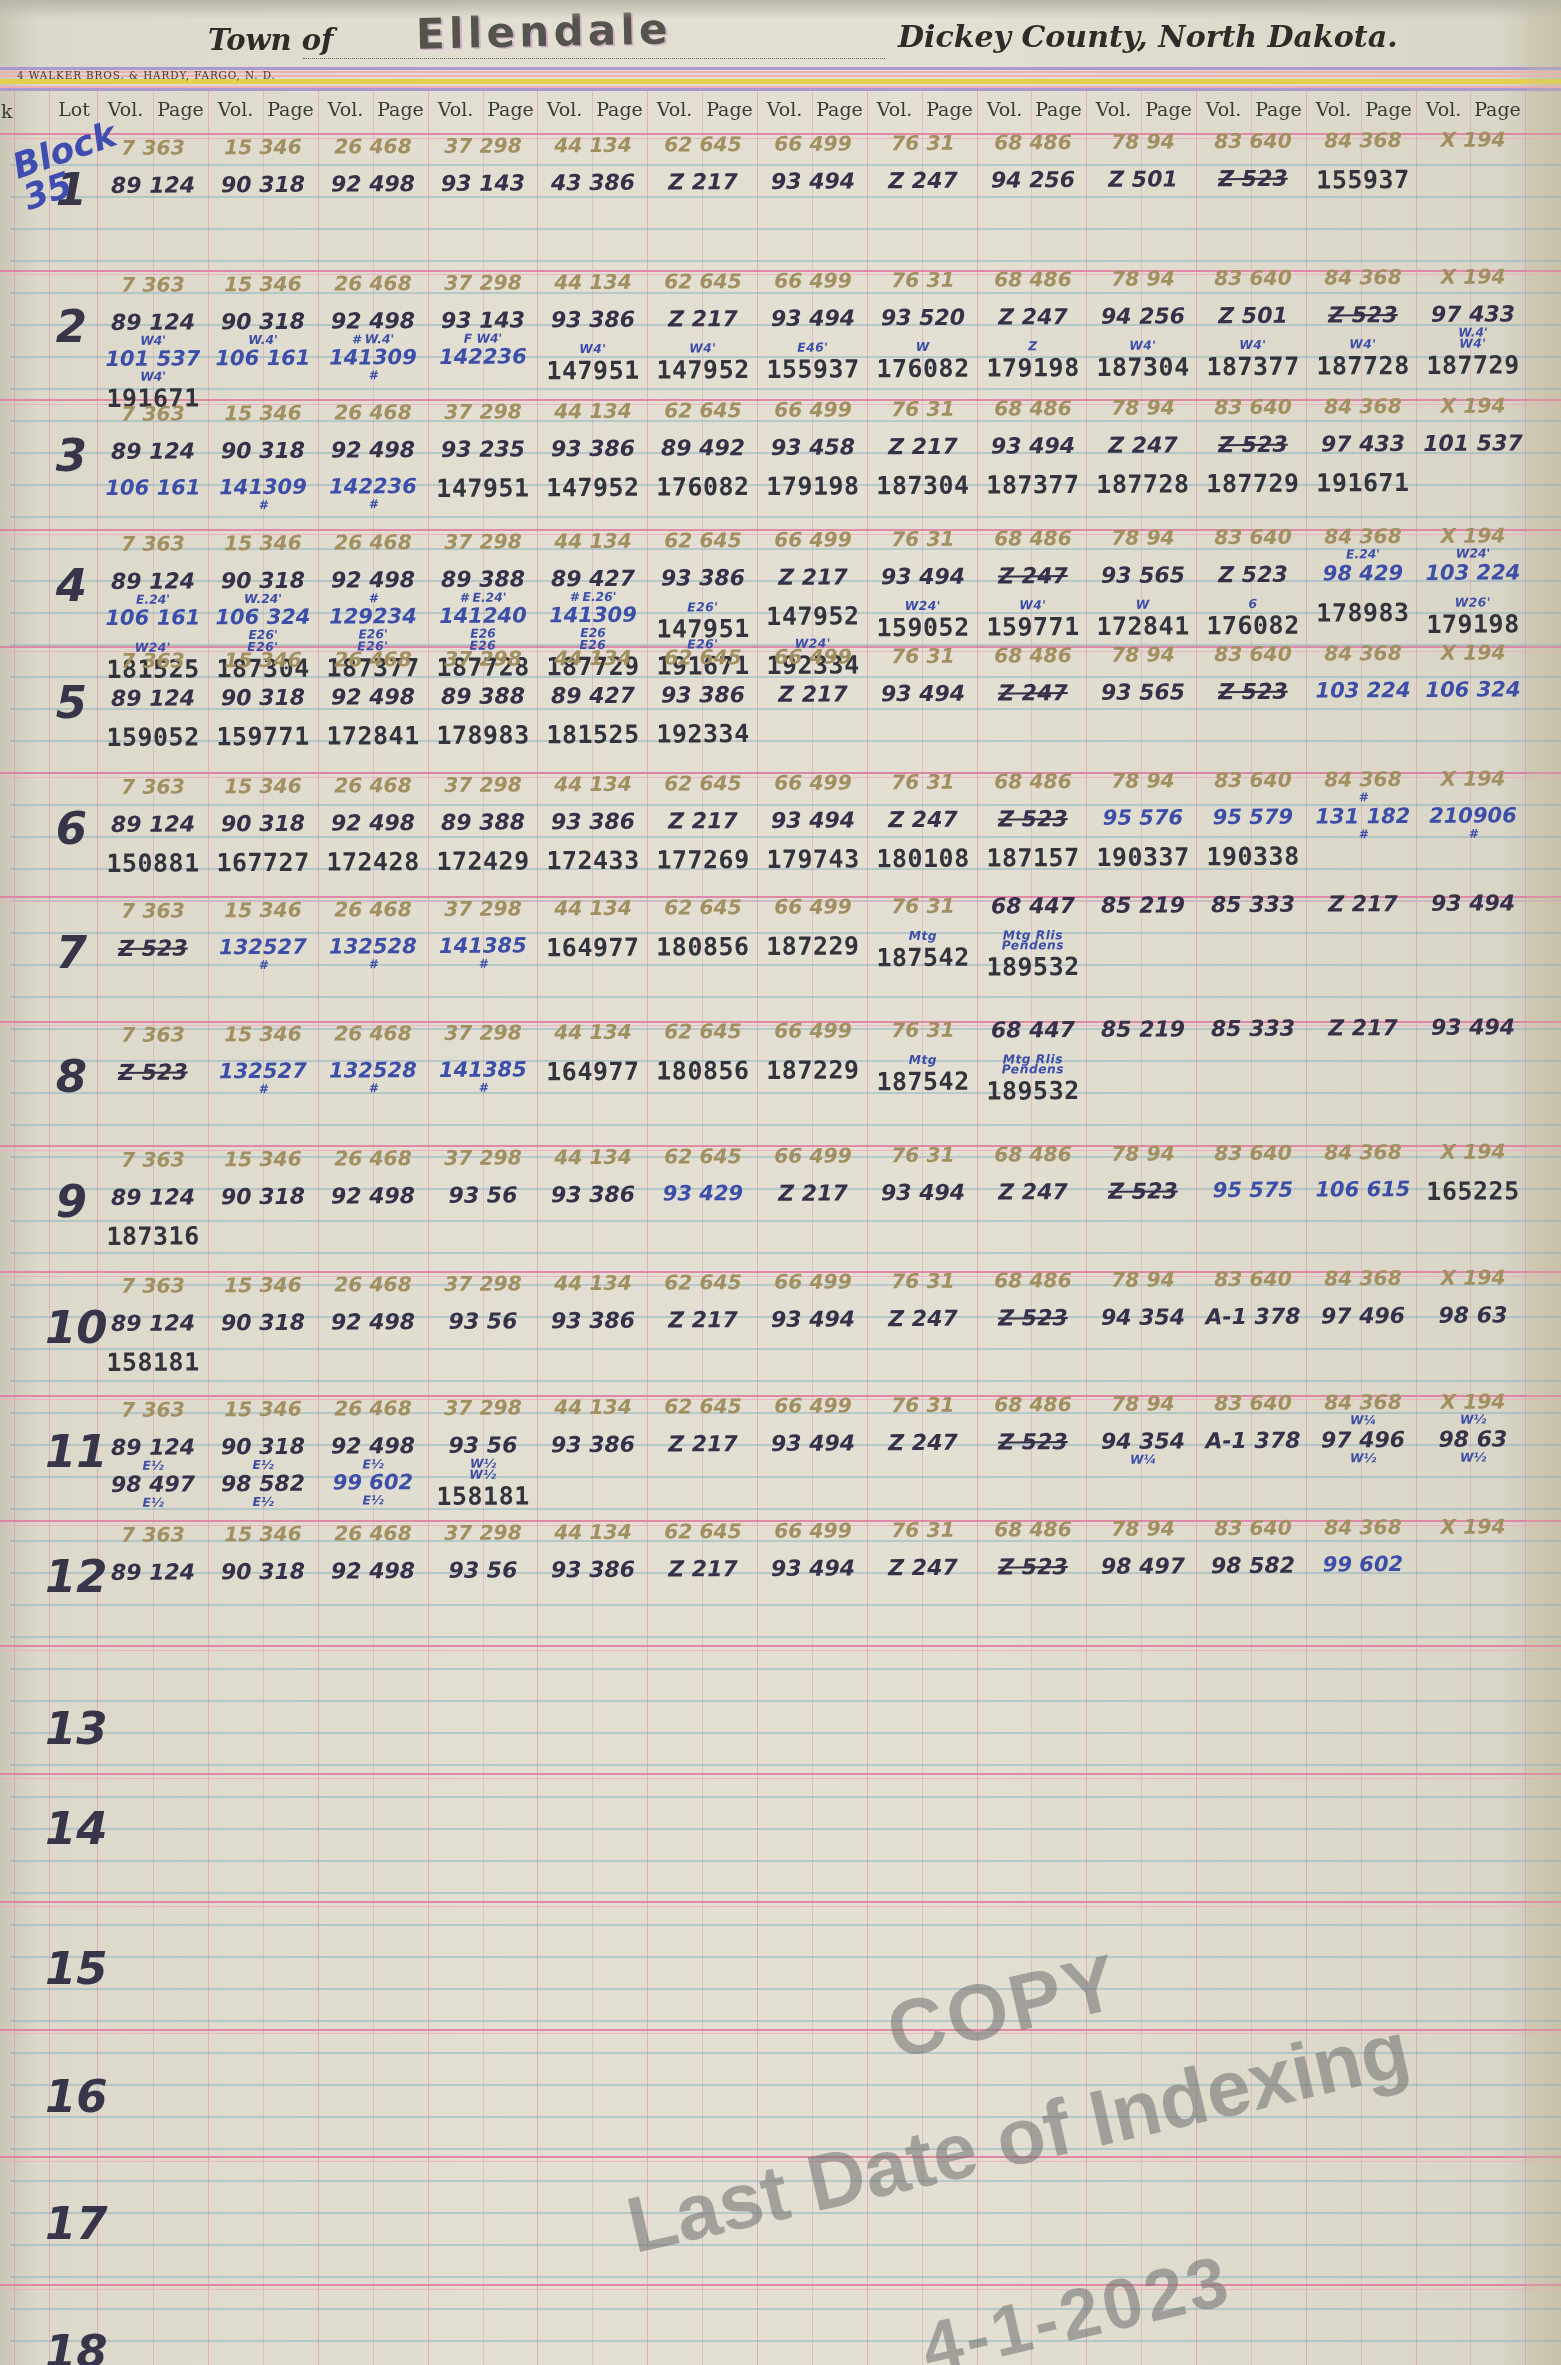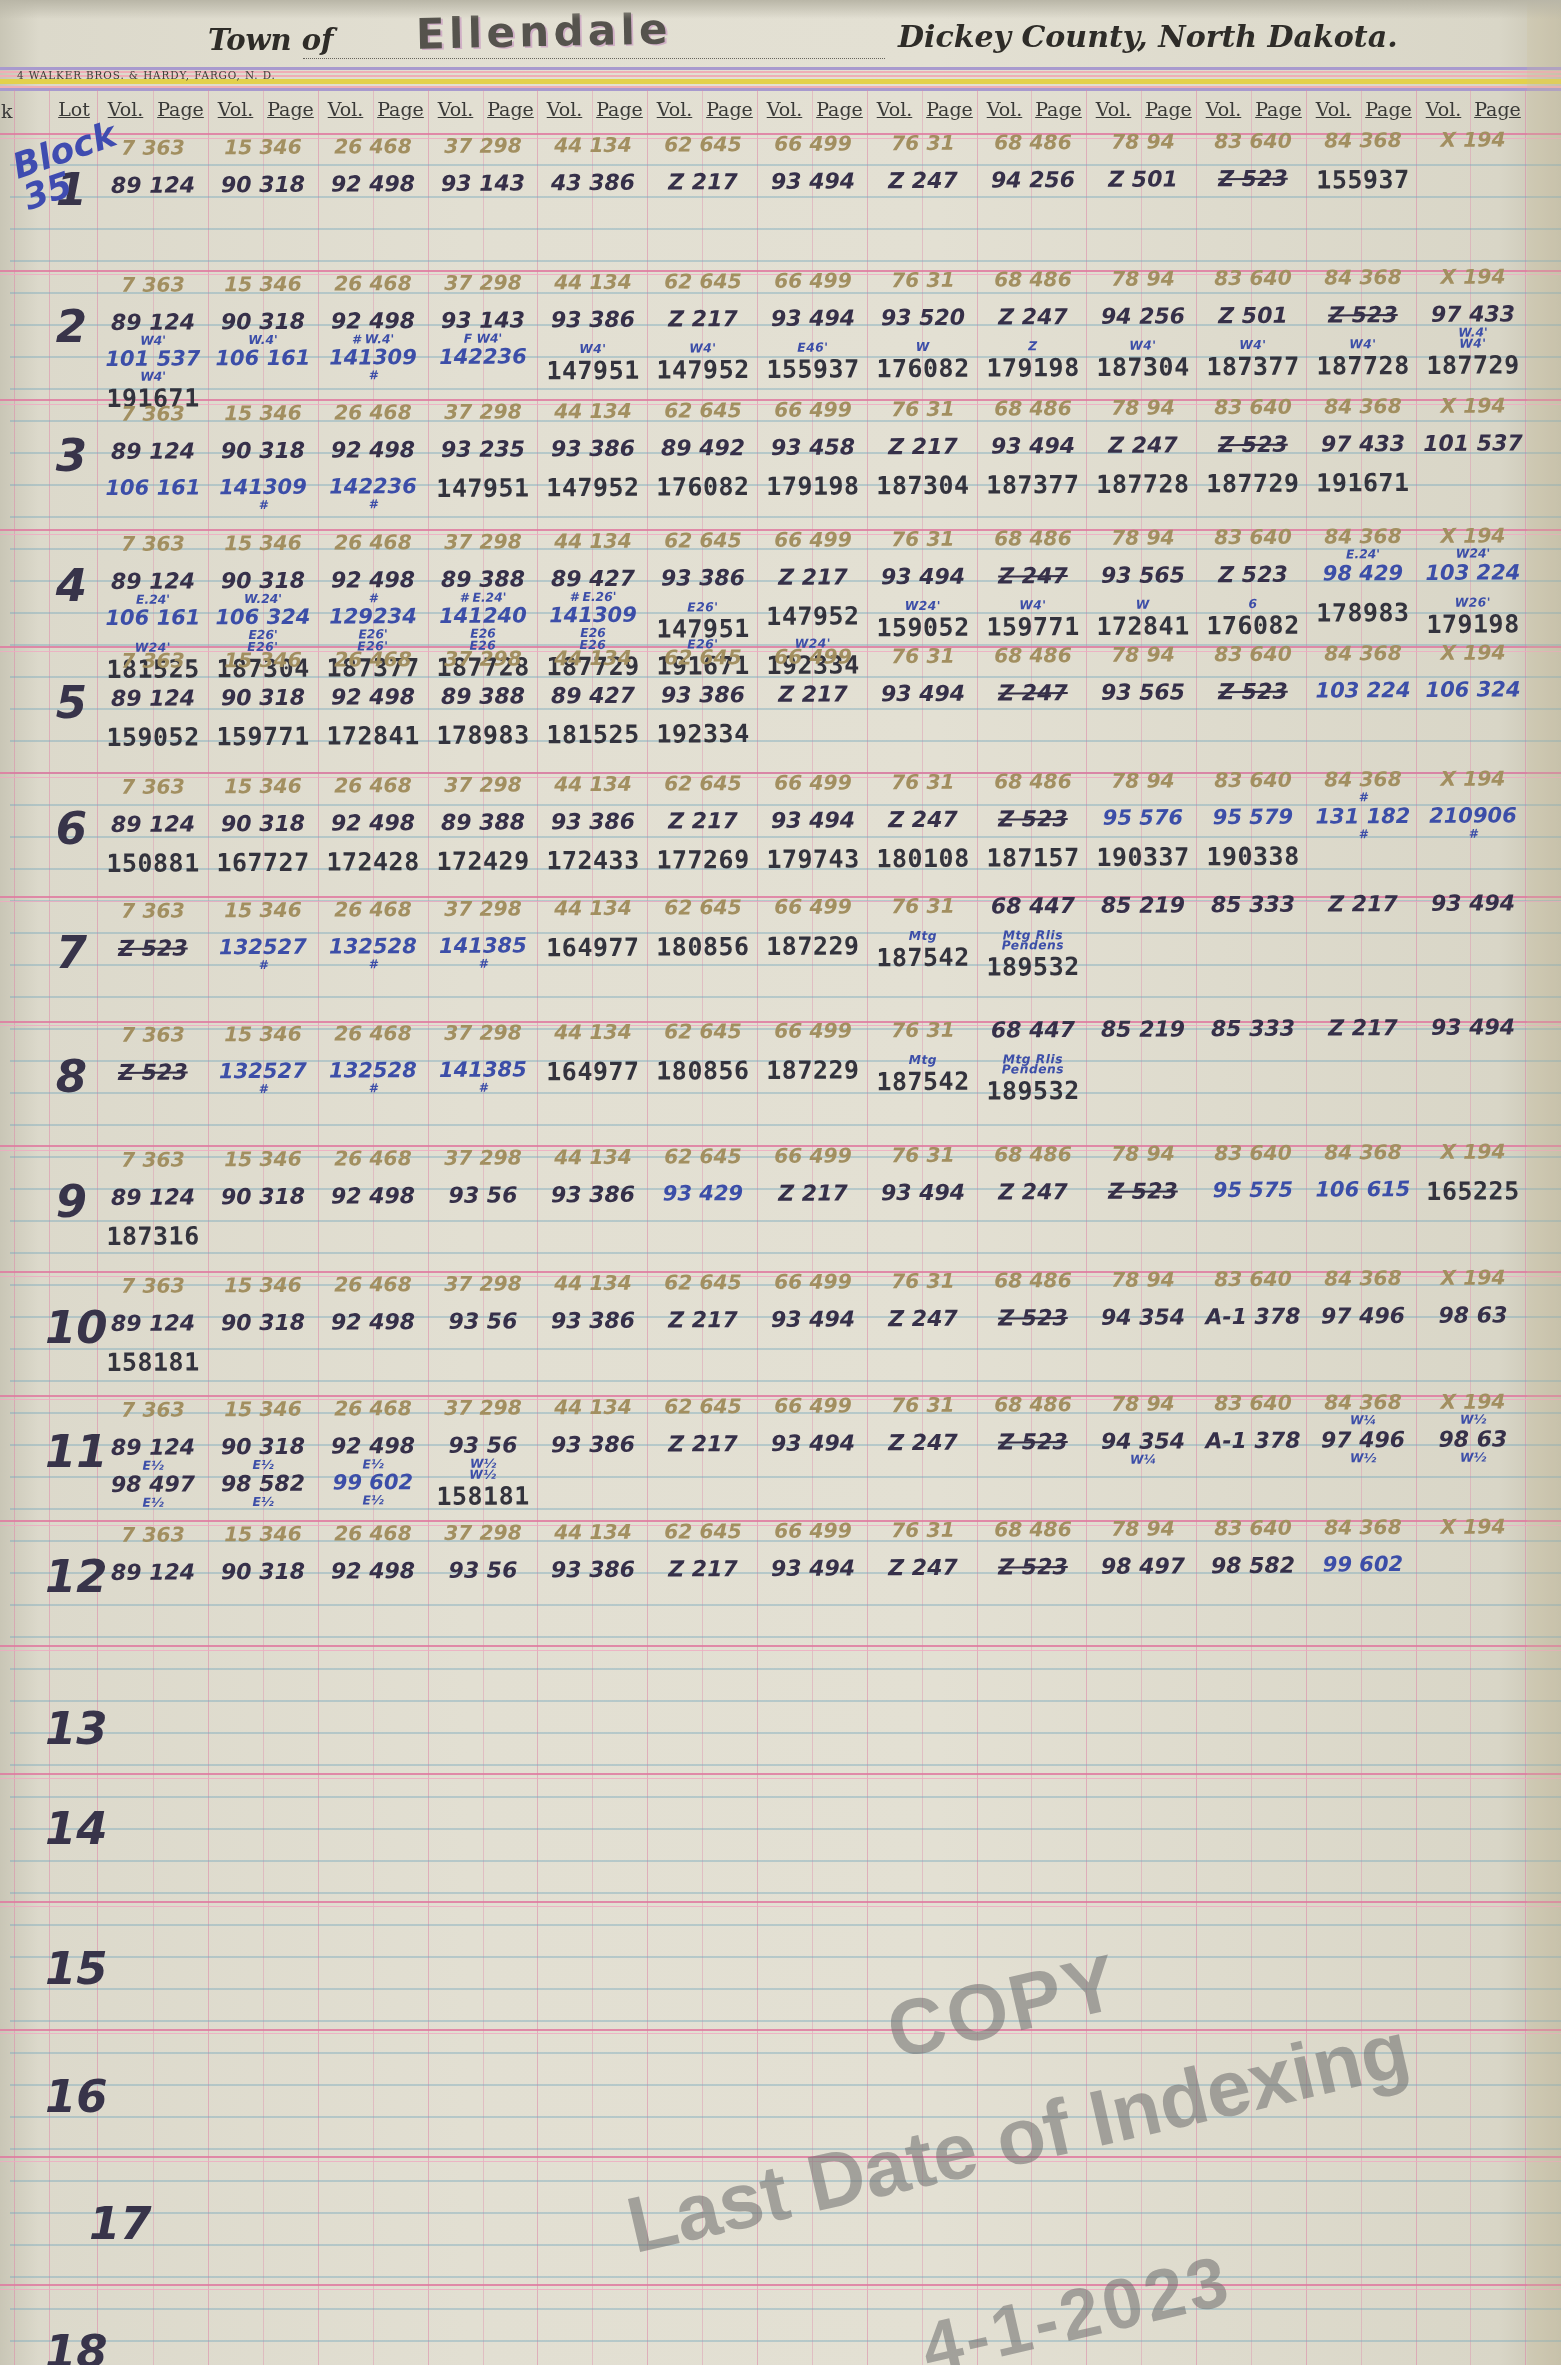--- a/index.html
+++ b/index.html
@@ -10,21 +10,21 @@
         background:linear-gradient(180deg,#b9b6a7,rgba(185,182,167,0));}
   .titlerow span{position:absolute;color:#2e2c28;}
   .town-label{left:208px;top:23px;font:600 italic 29px "DejaVu Serif",serif;}
   .county{left:898px;top:19px;font:600 italic 30px "DejaVu Serif",serif;}
   .dotline{position:absolute;left:303px;top:58px;width:582px;border-bottom:1.9px dotted #3c3a35;opacity:.75;}
   .stamp-town{position:absolute;left:416px;top:6.6px;font:700 42px "DejaVu Sans",sans-serif;color:#a948ad;
         letter-spacing:4.3px;opacity:.78;transform:rotate(-1.2deg);text-shadow:1.9px 1.4px 0 rgba(169,72,173,.4);}
   .band{position:absolute;left:0;right:0;}
   .credit{position:absolute;left:17px;top:69px;font:10.4px "DejaVu Serif",serif;color:#3f3d38;letter-spacing:0.9px;z-index:3;}
   .partial-left{position:absolute;left:0.9px;top:100px;font:19px "DejaVu Serif",serif;color:#3a3a3a;}
-  .colhead-cell{position:absolute;top:98px;text-align:center;font:19px "DejaVu Serif",serif;color:#3a3a38;text-decoration:underline;}
+  .colhead-cell{position:absolute;top:98px;text-align:center;font:19px "DejaVu Serif",serif;color:#3a3a38;}
   .vline{position:absolute;top:90px;bottom:0;width:1.4px;background:#dd86a8;}
   .blue-guides{position:absolute;left:9.5px;right:0;top:134px;bottom:0;
         background:repeating-linear-gradient(180deg,rgba(0,0,0,0) 0 30px,rgba(120,168,188,.42) 30px 32px);}
   .hsep{position:absolute;left:0;right:0;}
   .blocknote{position:absolute;left:17px;top:136px;width:90px;font:700 italic 35px "DejaVu Sans",sans-serif;
         color:#3f4cb0;transform:rotate(-19deg);line-height:.95;z-index:4;}
   .lot-row{position:absolute;left:0;right:0;overflow:visible;}
   .lotnum{position:absolute;left:45px;top:29px;width:53px;text-align:center;
         font:600 italic 45px "DejaVu Sans",sans-serif;color:#38344a;}
   .line{position:absolute;left:98px;right:2.8px;display:flex;transform:rotate(-.35deg);transform-origin:left;}
@@ -648,21 +648,21 @@
       </div>
       <div class="lot-row" style="top: 1774px; height: 128px;">
         <div class="lotnum" style="top: 28px;">14</div>
       </div>
       <div class="lot-row" style="top: 1902px; height: 160px;">
         <div class="lotnum" style="top: 40px;">15</div>
       </div>
       <div class="lot-row" style="top: 2030px; height: 128px;">
         <div class="lotnum" style="top: 40px;">16</div>
       </div>
-      <div class="lot-row" style="top: 2157px; height: 124px; margin-left: 44px;">
+      <div class="lot-row" style="top: 2157px; height: 124px;">
         <div class="lotnum" style="top: 40px;">17</div>
       </div>
       <div class="lot-row" style="top: 2285px; height: 128px;">
         <div class="lotnum" style="top: 40px;">18</div>
       </div>
     </div>
 
   <div class="rightedge"></div>
 
   <div class="wm wm-copy">COPY</div>

